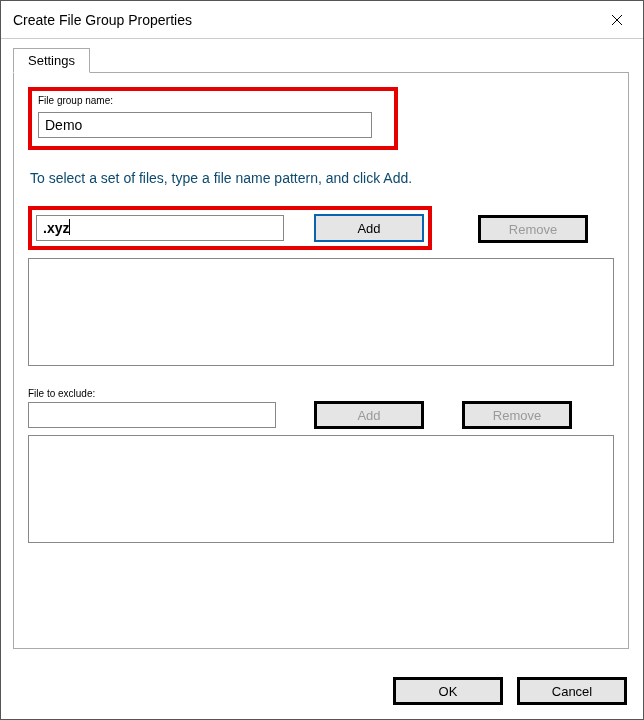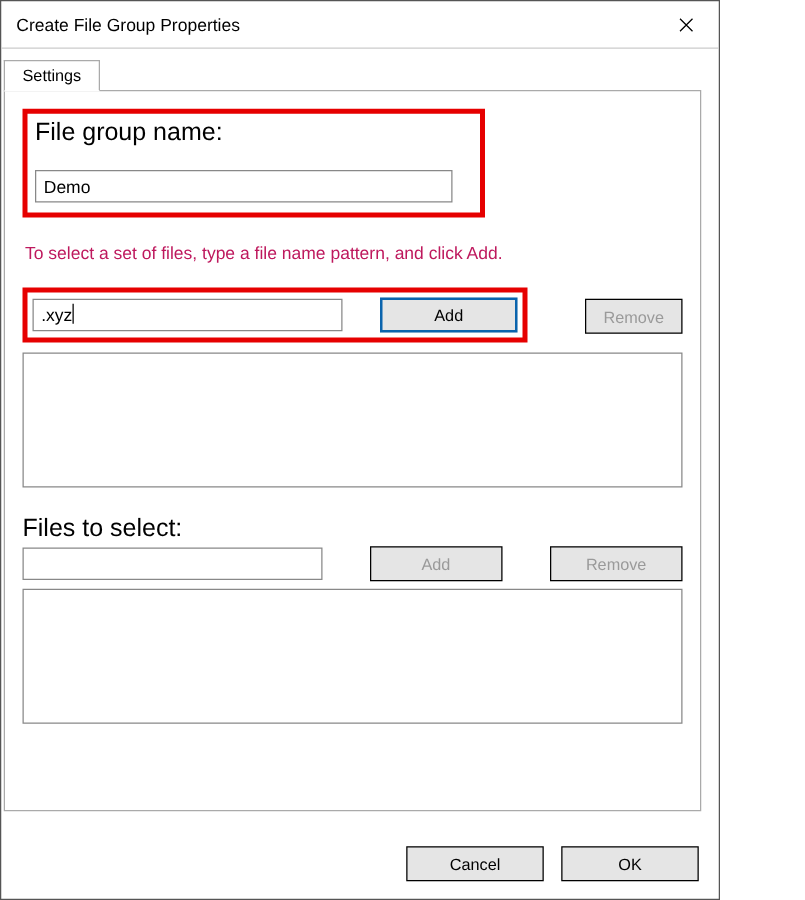--- a/index.html
+++ b/index.html
@@ -5,21 +5,21 @@
     * { box-sizing: border-box; margin: 0; padding: 0; }
     body {
       font-family: "Segoe UI", Tahoma, sans-serif;
       font-size: 13px;
       background: #fff;
       width: 644px;
       height: 720px;
       overflow: hidden;
     }
     .window {
-      width: 576px;
+      width: 644px;
       height: 720px;
       border: 1px solid #555;
       background: #fff;
       display: flex;
       flex-direction: column;
     }
     .titlebar {
       height: 38px;
       display: flex;
       align-items: center;
@@ -35,21 +35,21 @@
       width: 44px;
       height: 30px;
       display: flex;
       align-items: center;
       justify-content: center;
       cursor: pointer;
     }
     .close-btn svg { width: 12px; height: 12px; }
     .content {
       flex: 1;
-      padding: 8px 14px 14px 2px;
+      padding: 8px 14px 14px 12px;
       display: flex;
       flex-direction: column;
     }
     .tabbar {
       display: flex;
       position: relative;
       z-index: 2;
     }
     .tab {
       padding: 4px 14px;
@@ -64,48 +64,48 @@
       border: 1px solid #aaa;
       background: #fff;
       flex: 1;
       padding: 14px 14px 10px 14px;
       display: flex;
       flex-direction: column;
       position: relative;
       z-index: 1;
     }
     .label {
-      font-size: 20px;
+      font-size: 10px;
       margin-bottom: 2px;
       color: #000;
     }
     .textinput {
       height: 26px;
       border: 1px solid #888;
       background: #fff;
       padding: 2px 6px;
       font-size: 14px;
       font-family: inherit;
       outline: none;
     }
     .name-group {
       border: 4px solid #e60000;
       padding: 4px 6px 8px 6px;
       width: 370px;
       margin-bottom: 18px;
     }
     .name-group .textinput {
       width: 334px;
-      margin-top: 16px;
+      margin-top: 4px;
     }
     .helptext {
       font-size: 14px;
       line-height: 20px;
       margin-bottom: 18px;
-      color: #be185d;
+      color: #0c4a6e;
       padding-left: 2px;
     }
     .include-label {
       padding-left: 2px;
       margin-bottom: 2px;
     }
     .include-row-wrap {
       border: 4px solid #e60000;
       padding: 4px;
       display: flex;
@@ -113,21 +113,21 @@
       gap: 30px;
       width: fit-content;
       margin-bottom: 2px;
     }
     .include-input {
       width: 248px;
     }
     .btn {
       height: 28px;
       width: 110px;
-      border: 1px solid #000000;
+      border: 3px solid #000000;
       background: #e5e5e5;
       font-family: inherit;
       font-size: 13px;
       cursor: pointer;
       color: #000;
     }
     .btn:disabled {
       color: #9a9a9a;
       cursor: default;
     }
@@ -176,20 +176,21 @@
     }
     .input-with-caret {
       height: 26px;
       border: 1px solid #888;
       background: #fff;
       padding: 2px 6px;
       font-size: 14px;
       display: flex;
       align-items: center;
       white-space: pre;
+      font-weight: bold;
     }
   </style>
 </head>
 <body>
 
 <div class="window">
 
   <div class="titlebar">
     <span class="title-text">Create File Group Properties</span>
     <div class="close-btn">
@@ -223,31 +224,31 @@
             <span>.xyz</span><span class="caret"></span>
           </div>
           <button class="btn btn-focus">Add</button>
         </div>
         <button class="btn remove-include" disabled="">Remove</button>
       </div>
 
       <div class="listbox"></div>
 
       <div class="exclude-section">
-        <div class="label">Files to select:</div>
+        <div class="label">File to exclude:</div>
         <div class="exclude-row">
           <input class="textinput exclude-input" type="text" value="" style="">
           <button class="btn" disabled="">Add</button>
           <button class="btn" disabled="">Remove</button>
         </div>
         <div class="listbox"></div>
       </div>
 
     </div>
 
   </div>
 
   <div class="dialog-buttons">
+    <button class="btn">OK</button>
     <button class="btn">Cancel</button>
-    <button class="btn">OK</button>
   </div>
 
 </div>
 
 </body></html>

